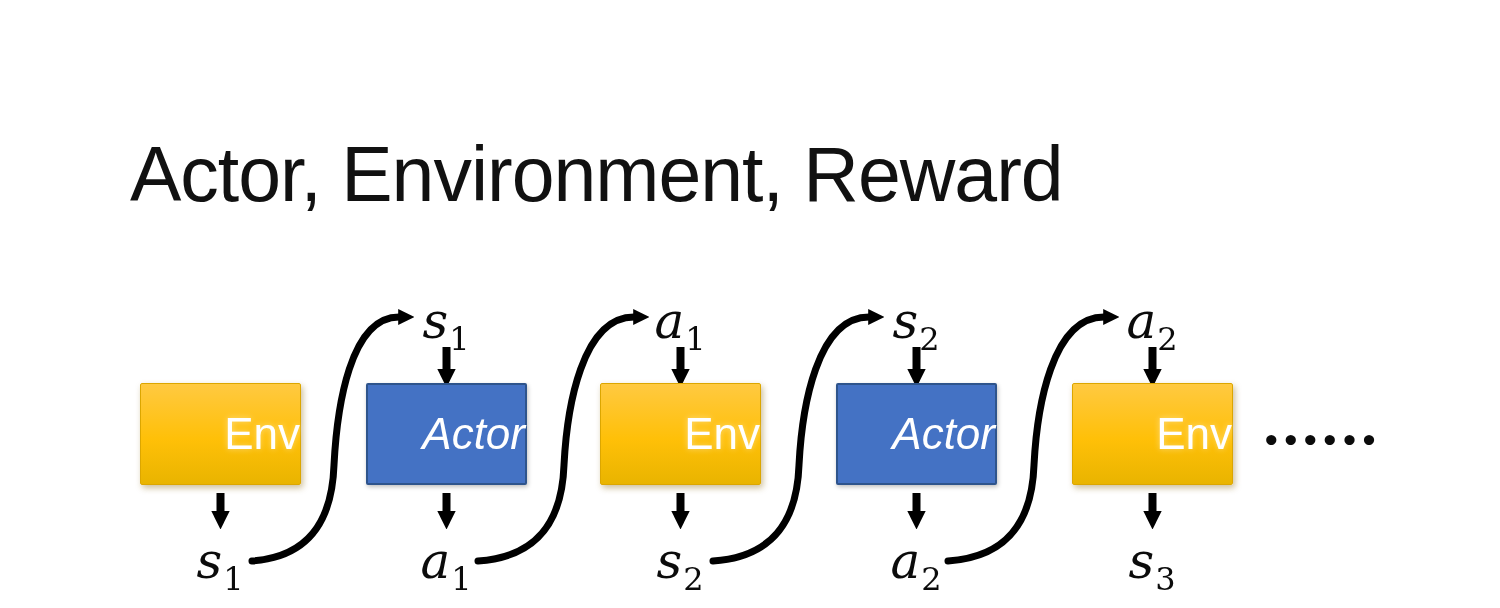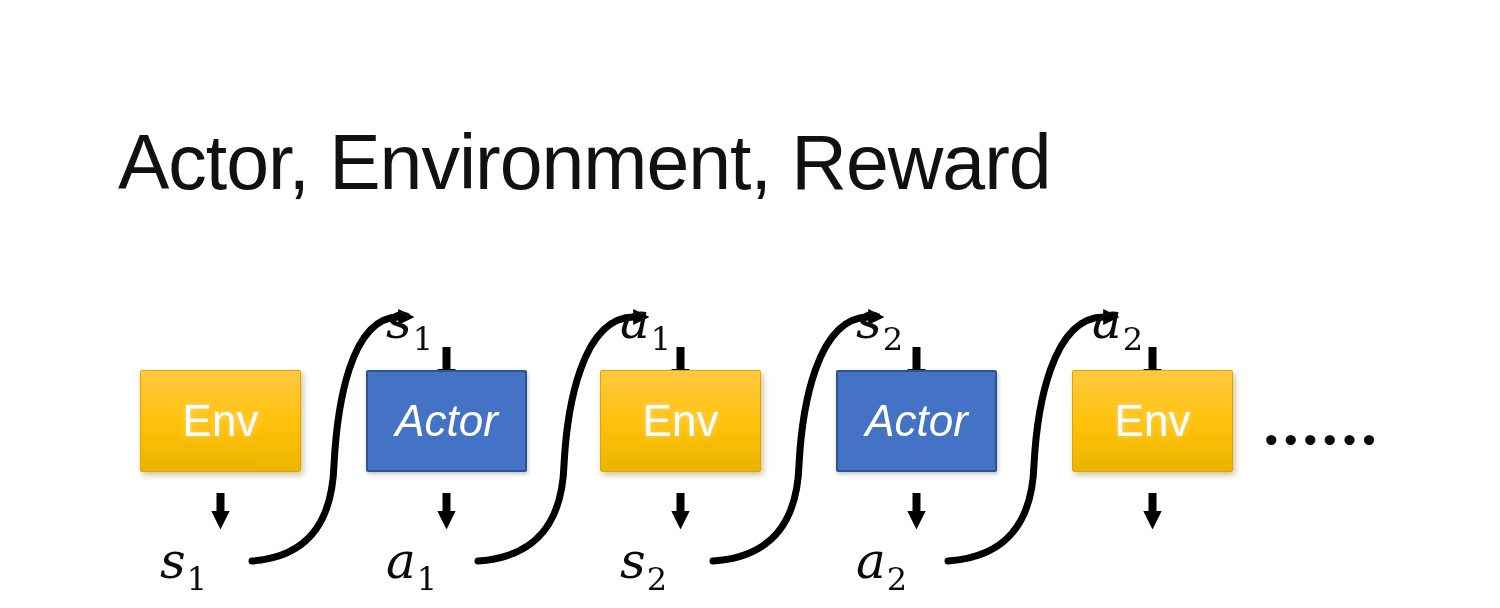--- a/index.html
+++ b/index.html
@@ -12,21 +12,21 @@
     width: 1500px;
     height: 608px;
     background: var(--bg, #ffffff);
     overflow: hidden;
     font-family: "Liberation Sans", sans-serif;
   }
   .title {
     position: absolute;
     left: 118px;
     top: 118px;
-    margin: 0;
+    margin: 12px;
     font-family: "Liberation Sans", sans-serif;
     font-weight: 400;
     font-size: 77px;
     letter-spacing: -1px;
     color: var(--title-color, #111111);
     white-space: nowrap;
   }
   .arrows {
     position: absolute;
     left: 0;
@@ -37,46 +37,47 @@
   }
   .arrows line, .arrows path.curve {
     stroke: var(--arrow-color, #000000);
     fill: none;
   }
   .arrows line { stroke-width: 8; }
   .arrows path.curve { stroke-width: 7; stroke-linecap: round; }
   .arrows marker path { fill: var(--arrow-color, #000000); }
   .box {
     position: absolute;
-    top: 370px;
+    top: 383px;
     width: 161px;
     height: 102px;
     display: flex;
     align-items: center;
-    justify-content: center;
+    justify-content: flex-end;
     font-size: 44px;
     color: var(--box-text, #ffffff);
     border-radius: 2px;
     box-sizing: border-box;
   }
   .box.env {
     background: linear-gradient(180deg, var(--env-top, #FFC941) 0%, #FFC008 55%, var(--env-bottom, #E9B400) 100%);
     border: 1px solid var(--env-border, #DCA600);
     box-shadow: 2px 3px 6px rgba(130, 95, 0, 0.40);
     text-shadow: 0 0 6px rgba(255,255,255,0.45);
   }
   .box.actor {
     background: var(--actor-fill, #4472C4);
     border: 2px solid var(--actor-border, #2E548C);
     box-shadow: 1px 2px 4px rgba(0, 0, 0, 0.25);
     font-style: italic;
   }
   .mlabel {
     position: absolute;
     width: 120px;
+    text-align: center;
     white-space: nowrap;
     color: #0b0b0b;
     line-height: 1;
   }
   .mlabel .base {
     font-family: "DejaVu Serif", "Liberation Serif", serif;
     font-style: italic;
     font-size: 50px;
   }
   .mlabel .sub {
@@ -165,16 +166,19 @@
   </div>
   <div class="mlabel bottom" style="left:386px">
     <span class="base">a</span><span class="sub">1</span>
   </div>
   <div class="mlabel bottom" style="left:620px">
     <span class="base">s</span><span class="sub">2</span>
   </div>
   <div class="mlabel bottom" style="left:856px">
     <span class="base">a</span><span class="sub">2</span>
   </div>
+  <div class="mlabel bottom" style="left:1092px">
+    <span class="base">s</span><span class="sub">3</span>
+  </div>
 
   <div class="dots">••••••</div>
 
 </div>
 
 </body></html>

